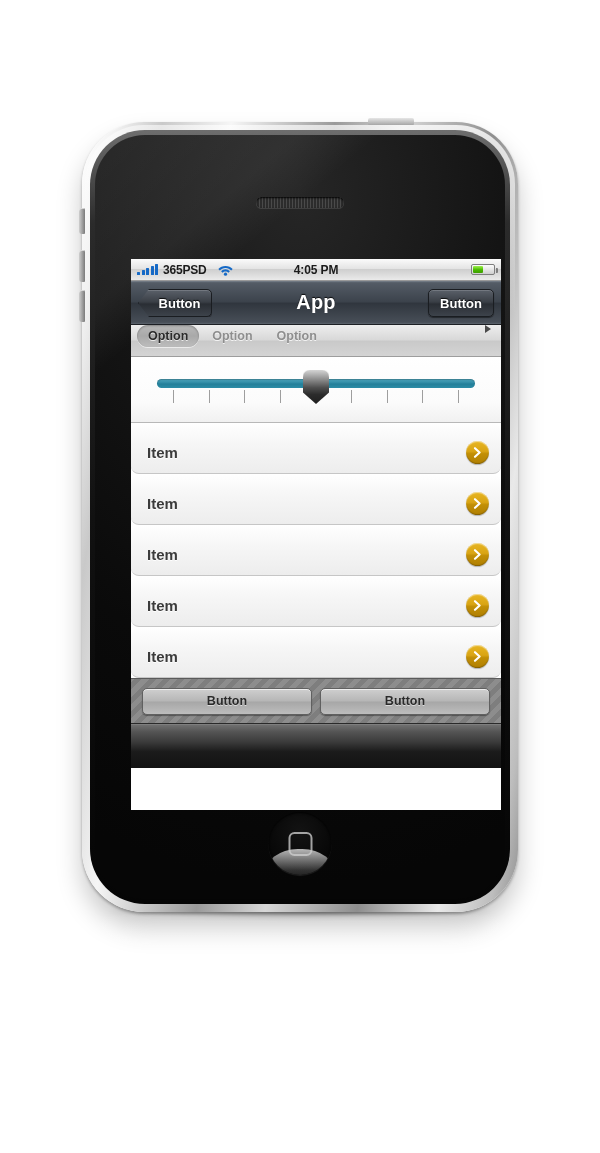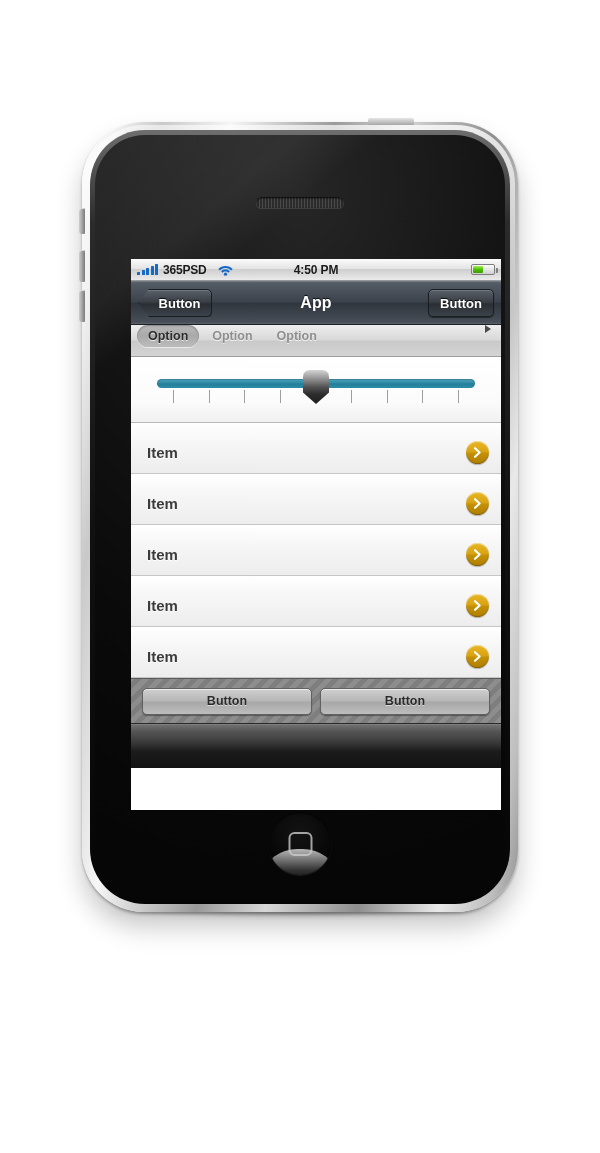--- a/index.html
+++ b/index.html
@@ -218,21 +218,21 @@
   #nav-bar {
     position: relative;
     height: 44px;
     background: linear-gradient(180deg, #7b848e 0%, #545c66 4%, #3c434c 48%, #30363e 52%, #474e57 96%, #5d656e 100%);
     border-bottom: 1px solid #1c1f24;
     display: flex;
     align-items: center;
     justify-content: center;
   }
   #nav-title {
-    font-size: 16px;
+    font-size: 20px;
     font-weight: bold;
     color: #ffffff;
     text-shadow: 0 -1px 1px rgba(0,0,0,.85);
     letter-spacing: .2px;
   }
   .nav-btn {
     position: absolute;
     top: 8px;
     height: 28px;
     display: flex;
@@ -348,20 +348,21 @@
   .list-row {
     position: relative;
     height: 51px;
     display: flex;
     align-items: center;
     padding: 8px 12px 0 16px;
     background: linear-gradient(180deg, #ffffff 0%, #f6f6f6 42%, #ededed 100%);
     border-bottom: 1px solid #c6c6c6;
     box-shadow: inset 0 1px 0 rgba(255,255,255,.9);
     cursor: pointer;
+    border-radius: 8px;
   }
   .list-row-label {
     font-size: 15px;
     font-weight: bold;
     color: #3c3c3c;
     text-shadow: 0 1px 0 rgba(255,255,255,.9);
   }
   .disclosure-btn {
     margin-left: auto;
     width: 23px; height: 23px;
@@ -477,21 +478,21 @@
               <i></i>
               <i></i>
               <i></i>
           </div>
           <span id="carrier-name">365PSD</span>
           <svg id="wifi-icon" width="15" height="12" viewBox="0 0 15 12">
             <path d="M7.5 2.0C4.6 2.0 2.1 3.15 0.35 5.0L1.85 6.5C3.25 4.95 5.25 4.0 7.5 4.0C9.75 4.0 11.75 4.95 13.15 6.5L14.65 5.0C12.9 3.15 10.4 2.0 7.5 2.0Z" fill="#1569c6"></path>
             <path d="M7.5 5.3C5.75 5.3 4.2 6.05 3.1 7.25L4.6 8.75C5.35 7.95 6.35 7.45 7.5 7.45C8.65 7.45 9.65 7.95 10.4 8.75L11.9 7.25C10.8 6.05 9.25 5.3 7.5 5.3Z" fill="#1569c6"></path>
             <circle cx="7.5" cy="10.2" r="1.6" fill="#1569c6"></circle>
           </svg>
-          <span id="status-time">4:50 PM</span>
+          <span id="status-time">4:05 PM</span>
           <div id="battery-icon">
             <div id="battery-fill" style="width:52%"></div>
           </div>
         </div>
 
         <div id="nav-bar">
           <div class="nav-btn" id="nav-back-button">Button</div>
           <div id="nav-title">App</div>
           <div class="nav-btn" id="nav-right-button">Button</div>
         </div>

